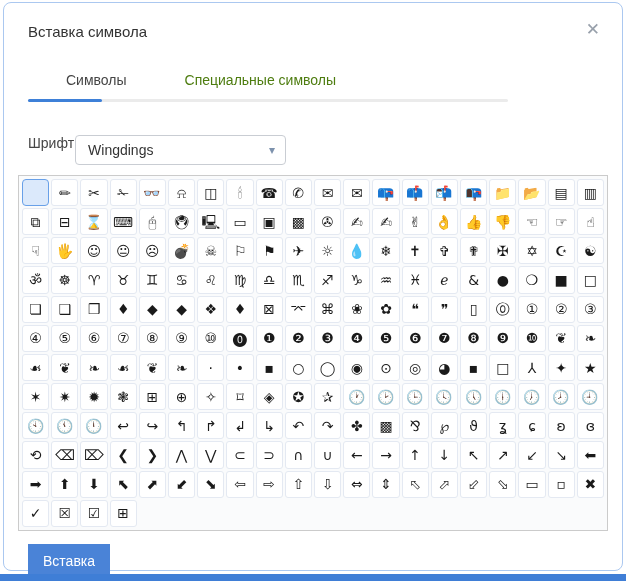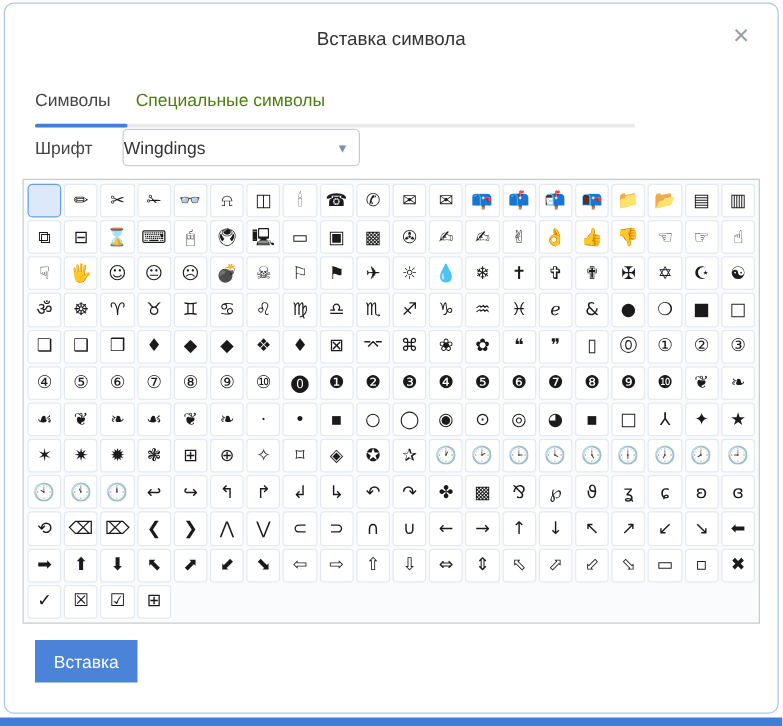--- a/index.html
+++ b/index.html
@@ -9,37 +9,37 @@
     font-family:"Liberation Sans","DejaVu Sans",sans-serif;
   }
   .bottom-strip{
     position:absolute;left:0;right:0;bottom:0;height:7px;background:#3f7ed6;
   }
   .dialog{
     position:absolute;left:3px;top:2px;right:3px;bottom:10px;
     background:#ffffff;border:1px solid #abc8f0;border-radius:8px;
     box-sizing:border-box;padding:20px 24px 0 24px;
   }
-  .dialog-title{font-size:15px;color:#333;text-align:center;}
+  .dialog-title{font-size:15px;color:#333;}
   .close-x{
     position:absolute;top:18px;right:22px;font-size:17px;line-height:1;
     color:#98a0ab;cursor:pointer;font-family:"DejaVu Sans",sans-serif;
   }
   .tabs{margin-top:32px;display:flex;gap:20px;align-items:baseline;}
-  .tab{font-size:14px;cursor:pointer;}
+  .tab{font-size:14px;cursor:pointer;margin-left:38px;}
   .tab.active{color:#454545;}
   .tab.inactive{color:#4d7c0f;}
   .tab-underline{margin-top:11px;height:3px;width:480px;background:#ebebeb;border-radius:2px;position:relative;}
   .tab-underline .active-seg{position:absolute;left:0;top:0;height:3px;width:74px;background:#3e80d8;border-radius:2px;}
-  .font-row{margin-top:1px;display:flex;align-items:center;gap:24px;}
+  .font-row{margin-top:33px;display:flex;align-items:flex-start;gap:1px;}
   .font-label{font-size:14px;color:#454545;}
   .font-select{
-    width:190px;height:30px;border:1px solid #c9cdd3;border-radius:4px;
+    width:211px;height:30px;border:1px solid #c9cdd3;border-radius:4px;
     display:flex;align-items:center;justify-content:space-between;
-    padding:0 10px 0 0;box-sizing:border-box;cursor:pointer;background:#fff;
+    padding:0 10px 0 12px;box-sizing:border-box;cursor:pointer;background:#fff;
   }
   .font-select .value{font-size:14px;color:#333;}
   .font-select .chev{font-size:12px;color:#7d92ad;font-family:"DejaVu Sans",sans-serif;}
   .grid-wrap{
     margin:10px -10px 0 -10px;border:1px solid #cbcbcb;background:#fafbfc;
     padding:3px;height:356px;box-sizing:border-box;
   }
   .symbol-grid{
     display:grid;grid-template-columns:repeat(20,1fr);gap:2px;height:100%;
   }

